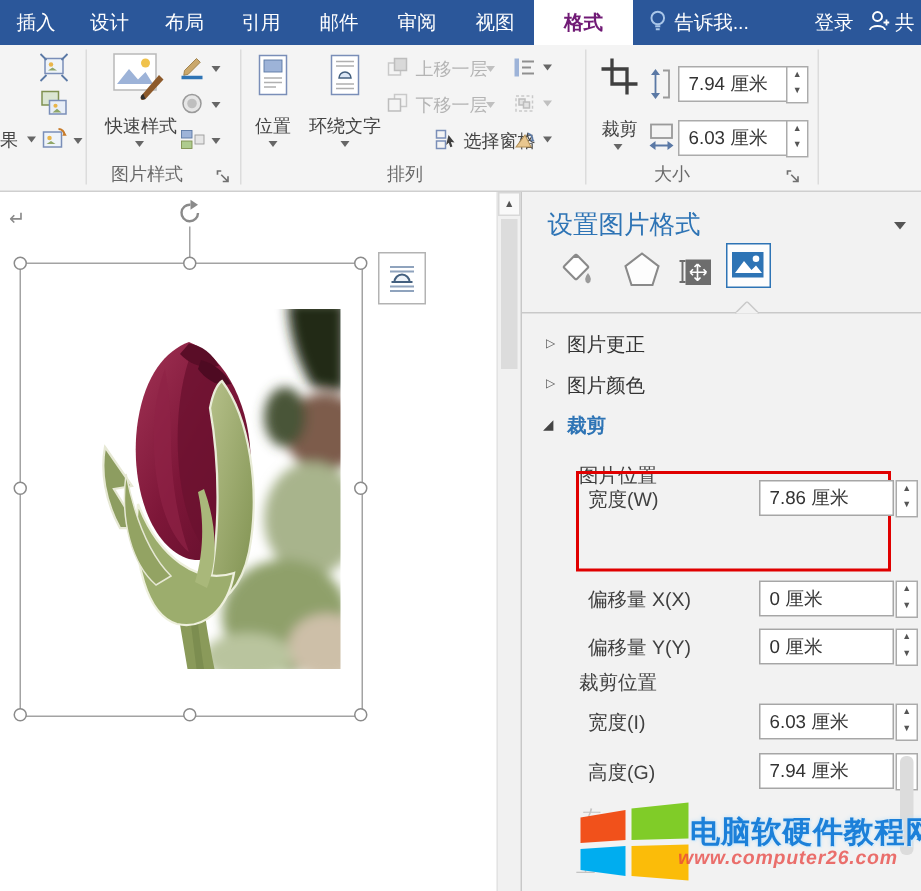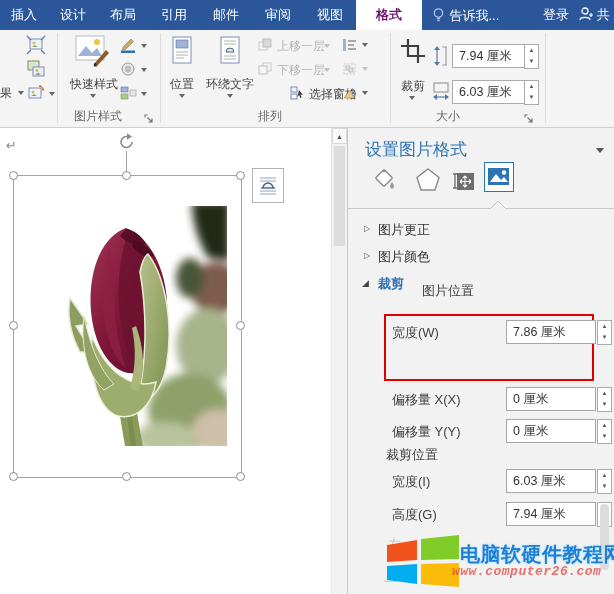--- a/index.html
+++ b/index.html
@@ -60,21 +60,21 @@
   .pspin{position:absolute;left:249px;top:0;width:13px;height:23px;border:1px solid #ababab;background:#fff;}
   .sp{display:block;height:11px;line-height:10px;text-align:center;font-size:6px;color:#555;cursor:default;}
   .redbox{position:absolute;left:36px;top:186px;width:206px;height:63px;border:2px solid #e00000;}
   .obsc{position:absolute;font-size:13px;color:#c4c4c4;}
   .pthumb{position:absolute;left:252px;top:376px;width:9px;height:66px;background:#dcdcdc;border-radius:4px;}
 
   
   .wm-name{position:absolute;left:112px;top:413px;font-size:20px;font-weight:bold;color:#1c80d9;
            letter-spacing:0.5px;text-shadow:0 0 3px #bfe0f7,1px 1px 0 #dceffb;white-space:nowrap;}
   .wm-url-top{position:absolute;left:104px;top:436px;font-size:13px;font-weight:bold;font-style:italic;
-              color:#e8433f;opacity:.75;white-space:nowrap;letter-spacing:.5px;font-family:Liberation Mono, monospace;}
+              color:#e8433f;opacity:.75;white-space:nowrap;letter-spacing:.5px;}
   .wm-url-main{position:absolute;left:99px;top:445px;font-size:14px;font-weight:bold;
                font-family:"DejaVu Sans Mono","Liberation Mono",monospace;color:#d6201d;white-space:nowrap;}
 </style>
 </head>
 <body>
 
 <div class="screen">
 
   <div class="tabbar">
     <div class="tab" style="left:2px;width:44px;">插入</div>
@@ -420,21 +420,21 @@
 
     <span class="tri-c" style="top:96px;">▷</span>
     <div class="sec" style="top:93px;">图片更正</div>
 
     <span class="tri-c" style="top:123px;">▷</span>
     <div class="sec" style="top:120px;">图片颜色</div>
 
     <span class="tri-e" style="top:150px;">◢</span>
     <div class="sec sec-exp" style="top:147px;">裁剪</div>
 
-    <div class="subhdr" style="top:154px;margin-left:36px;">图片位置</div>
+    <div class="subhdr" style="top:180px;">图片位置</div>
 
     <div class="redbox"></div>
 
     <div class="prow" style="top:192px;">
       <span class="plabel">宽度(W)</span>
       <div class="pfield"><span>7.86 厘米</span></div>
       <div class="pspin">
           <span class="sp">▲</span>
           <span class="sp">▼</span>
         </div>

